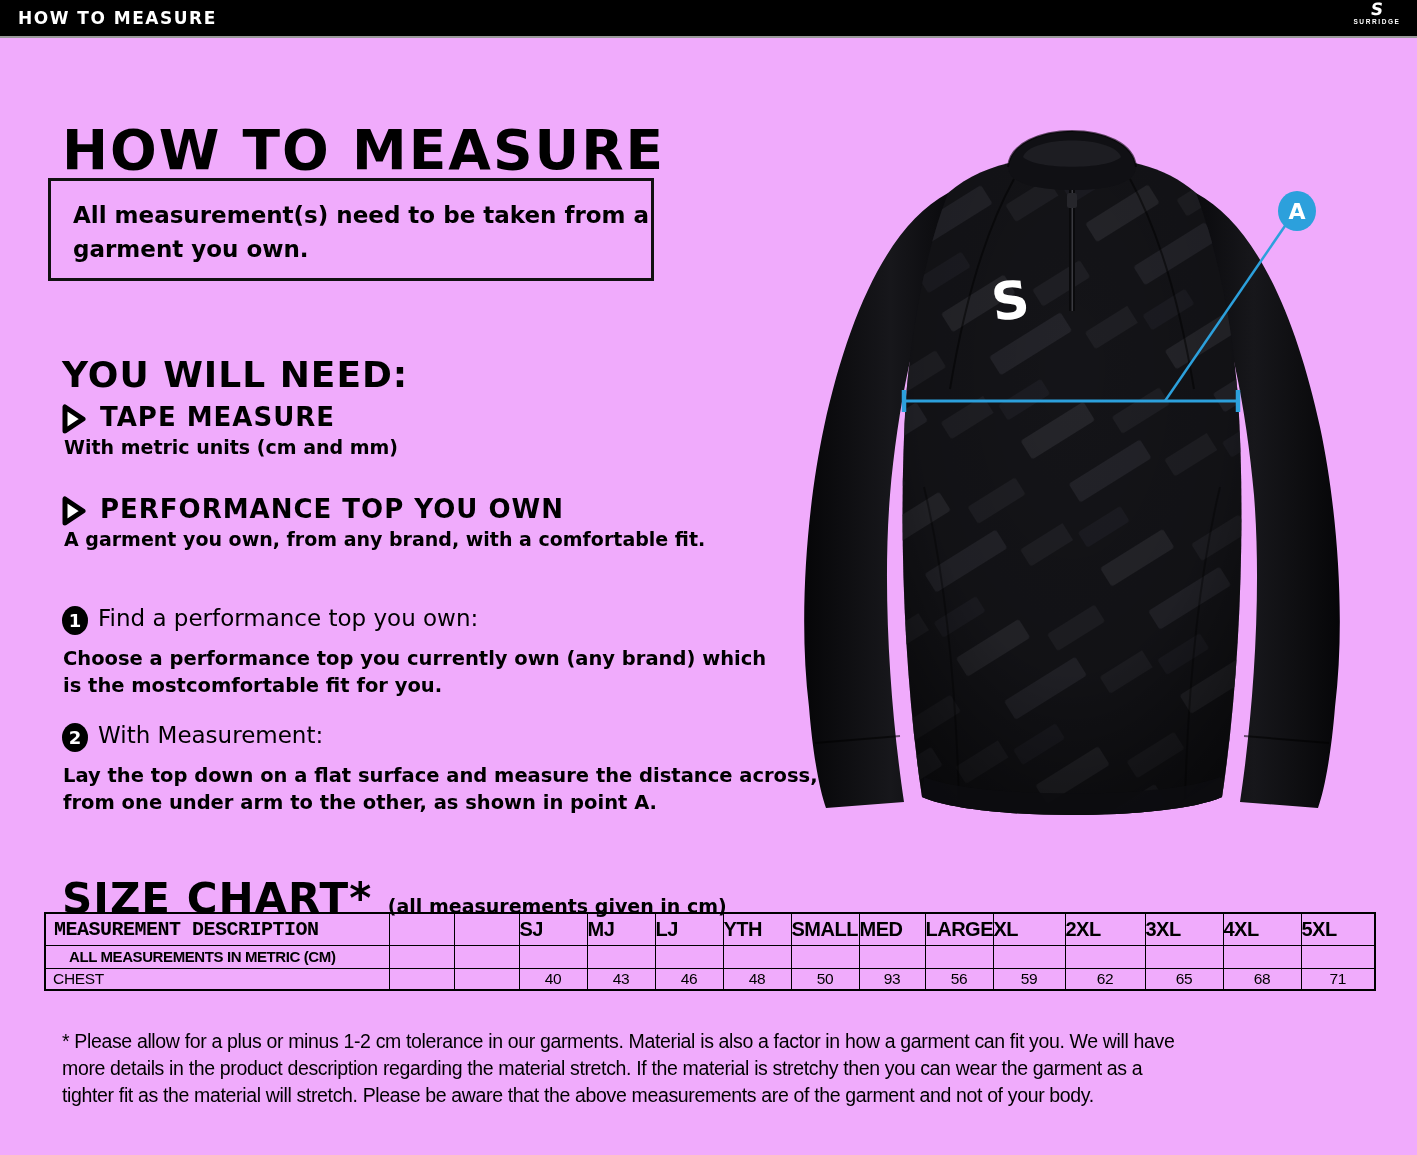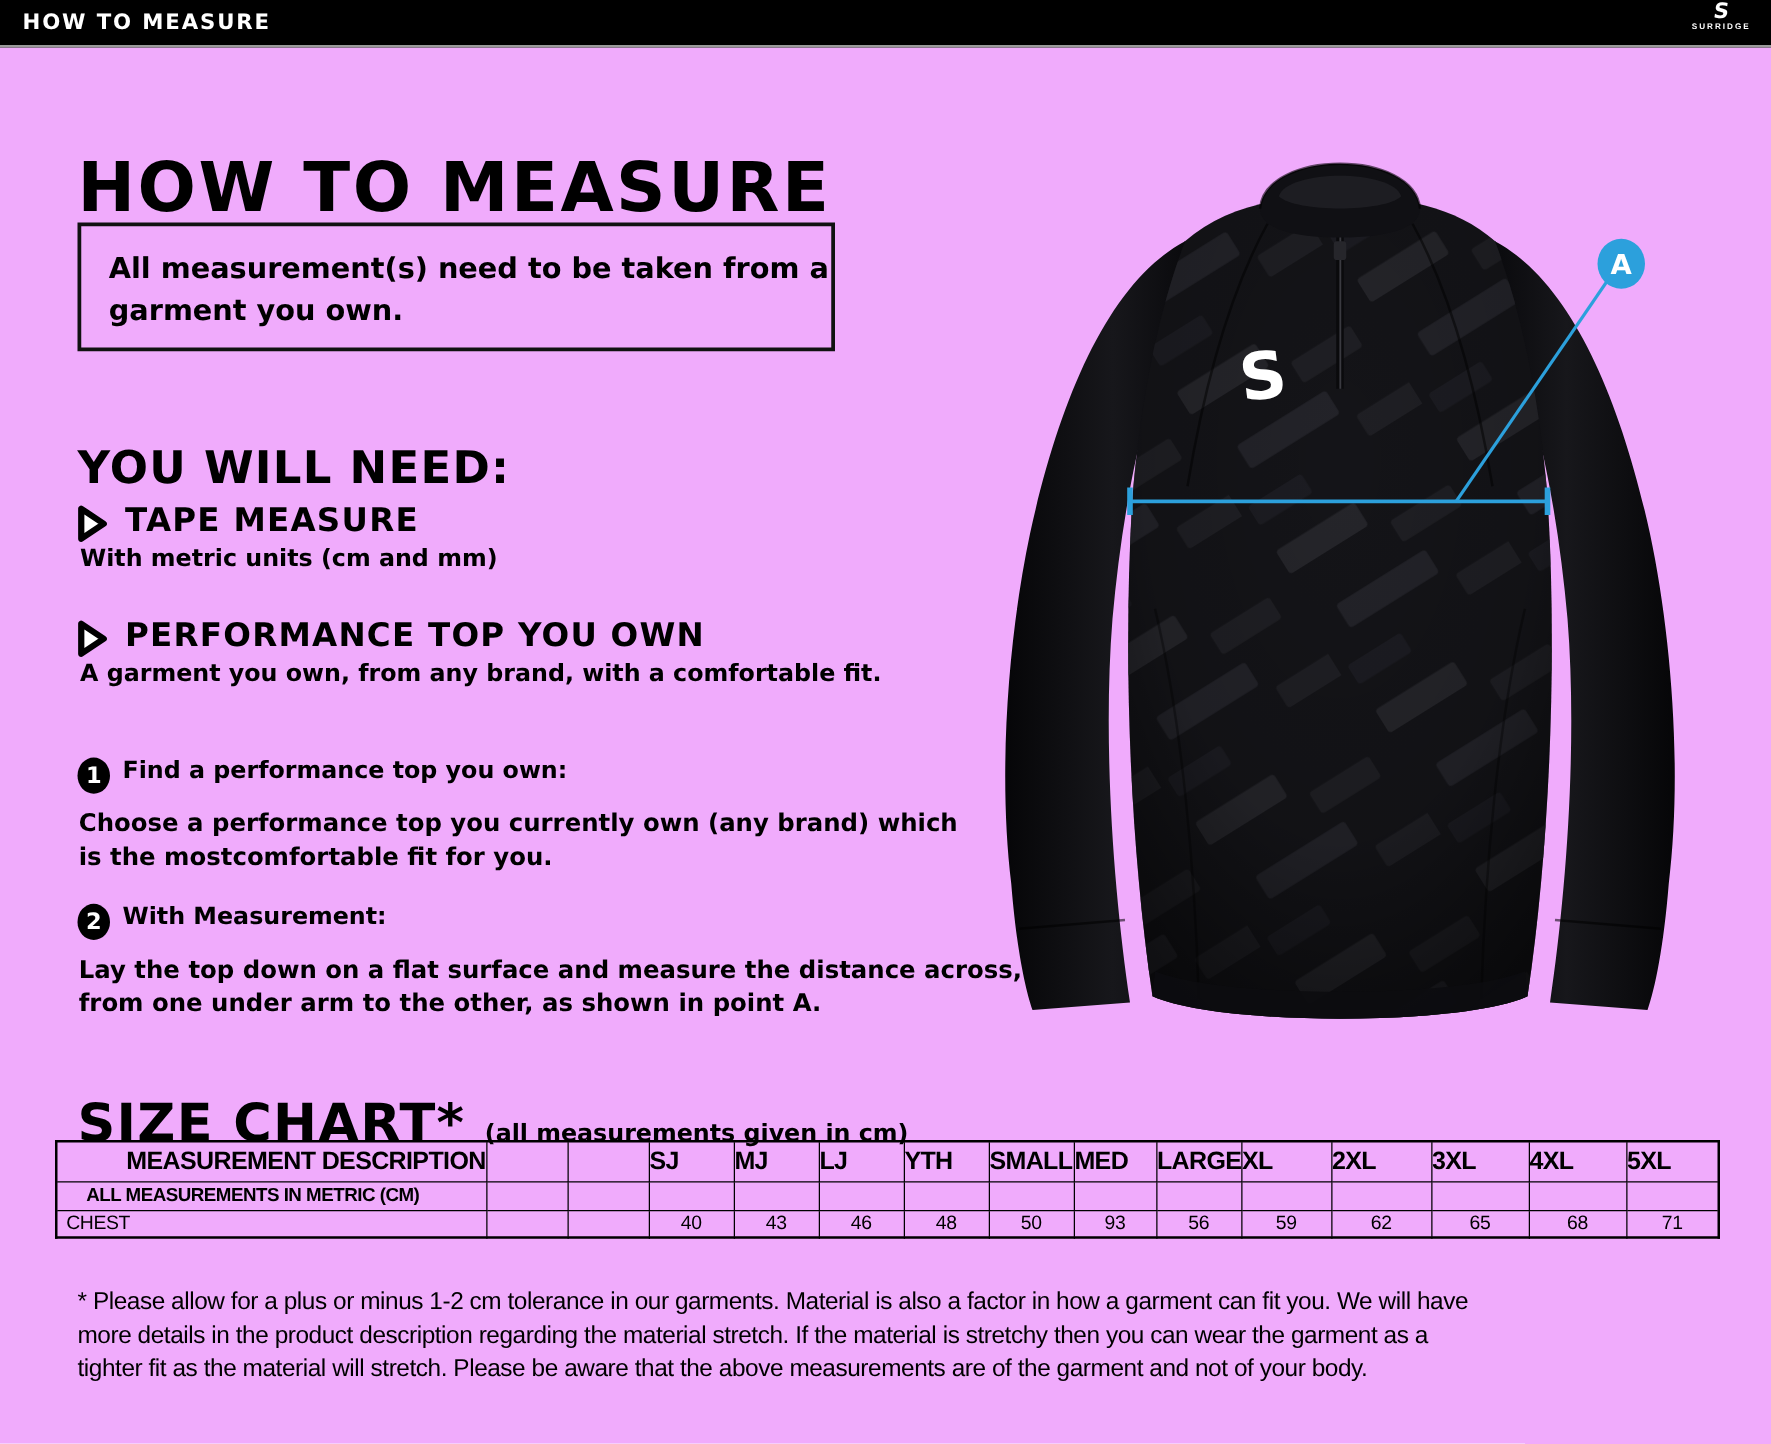--- a/index.html
+++ b/index.html
@@ -12,58 +12,58 @@
   .topbar-title{position:absolute;left:18px;top:8px;color:#fff;font-size:17px;font-weight:bold;
                 letter-spacing:1.5px;white-space:nowrap;}
   .brand{position:absolute;right:12px;top:1px;width:56px;text-align:center;color:#fff;line-height:1;}
   .brand-s{font-size:17px;font-weight:bold;transform:skewX(-8deg);letter-spacing:0;}
   .brand-name{font-size:6.5px;font-weight:bold;letter-spacing:1.6px;margin-top:1px;
               font-family:"Liberation Sans",sans-serif;}
 
   
   .h1{position:absolute;left:62px;top:86px;font-size:55px;font-weight:bold;letter-spacing:2px;
       white-space:nowrap;line-height:1;}
-  .notice-box{position:absolute;left:62px;top:178px;width:606px;height:103px;border:3px solid #111;
+  .notice-box{position:absolute;left:48px;top:178px;width:606px;height:103px;border:3px solid #111;
               box-sizing:border-box;padding:17px 6px 0 22px;}
   .notice-line{display:block;font-size:23px;font-weight:bold;line-height:34px;white-space:nowrap;}
 
   .h2-need{position:absolute;left:62px;top:327px;font-size:36px;font-weight:bold;letter-spacing:1px;
            white-space:nowrap;line-height:1;}
 
   .need-item{position:absolute;left:62px;}
   .need-item .tri{position:absolute;left:0;top:2px;}
   .need-title{position:absolute;left:38px;top:0;font-size:26px;font-weight:bold;letter-spacing:1px;
               white-space:nowrap;line-height:1.2;}
   .need-desc{position:absolute;left:2px;top:34px;font-size:19px;font-weight:bold;white-space:nowrap;}
   #need-0{top:402px;width:700px;height:70px;}
   #need-1{top:494px;width:700px;height:70px;}
 
   .step{position:absolute;left:62px;width:720px;}
   .step-badge{position:absolute;left:0;top:0;width:26px;height:29px;background:#000;border-radius:50%;
               color:#fff;font-size:18px;font-weight:bold;text-align:center;line-height:29px;}
-  .step-title{position:absolute;left:36px;top:1px;font-size:19px;font-weight:bold;white-space:nowrap;
+  .step-title{position:absolute;left:36px;top:1px;font-size:23px;font-weight:normal;white-space:nowrap;
               line-height:1;}
   .step-desc{position:absolute;left:1px;top:39px;}
   .step-line{display:block;font-size:19.5px;font-weight:bold;line-height:27px;white-space:nowrap;}
   #step-0{top:606px;height:100px;}
   #step-1{top:723px;height:100px;}
 
   .h2-size{position:absolute;left:62px;top:843px;font-size:42px;font-weight:bold;letter-spacing:1px;
            white-space:nowrap;line-height:1;}
   .h2-size-sub{font-size:19px;letter-spacing:0;font-weight:bold;}
 
   
   .size-table{position:absolute;left:44px;top:912px;width:1330px;border-collapse:collapse;
               table-layout:fixed;border:2.5px solid #000;
               font-family:"Liberation Sans",sans-serif;}
   .size-table td,.size-table th{border:1.6px solid #000;padding:0;overflow:hidden;}
   .size-table .hrow{height:32px;}
   .size-table .hrow th{font-size:20px;font-weight:bold;letter-spacing:-0.5px;text-align:left;
                        white-space:nowrap;}
-  .size-table .hrow th.desc{text-align:right;padding-left:8px;}
+  .size-table .hrow th.desc{text-align:left;padding-left:8px;font-family:Liberation Mono, monospace;}
   .size-table .mrow{height:23px;}
   .size-table .mrow td.desc{font-size:15px;font-weight:bold;letter-spacing:-0.4px;padding-left:23px;
                             white-space:nowrap;}
   .size-table .crow{height:22px;padding-left:48px;}
   .size-table .crow td{font-size:15.5px;text-align:center;letter-spacing:-0.3px;}
   .size-table .crow td.desc{text-align:left;padding-left:7px;}
 
   .footnote{position:absolute;left:62px;top:1028px;font-family:"Liberation Sans",sans-serif;}
   .footnote-line{display:block;font-size:19.5px;line-height:27px;letter-spacing:-0.35px;
                  white-space:nowrap;}

